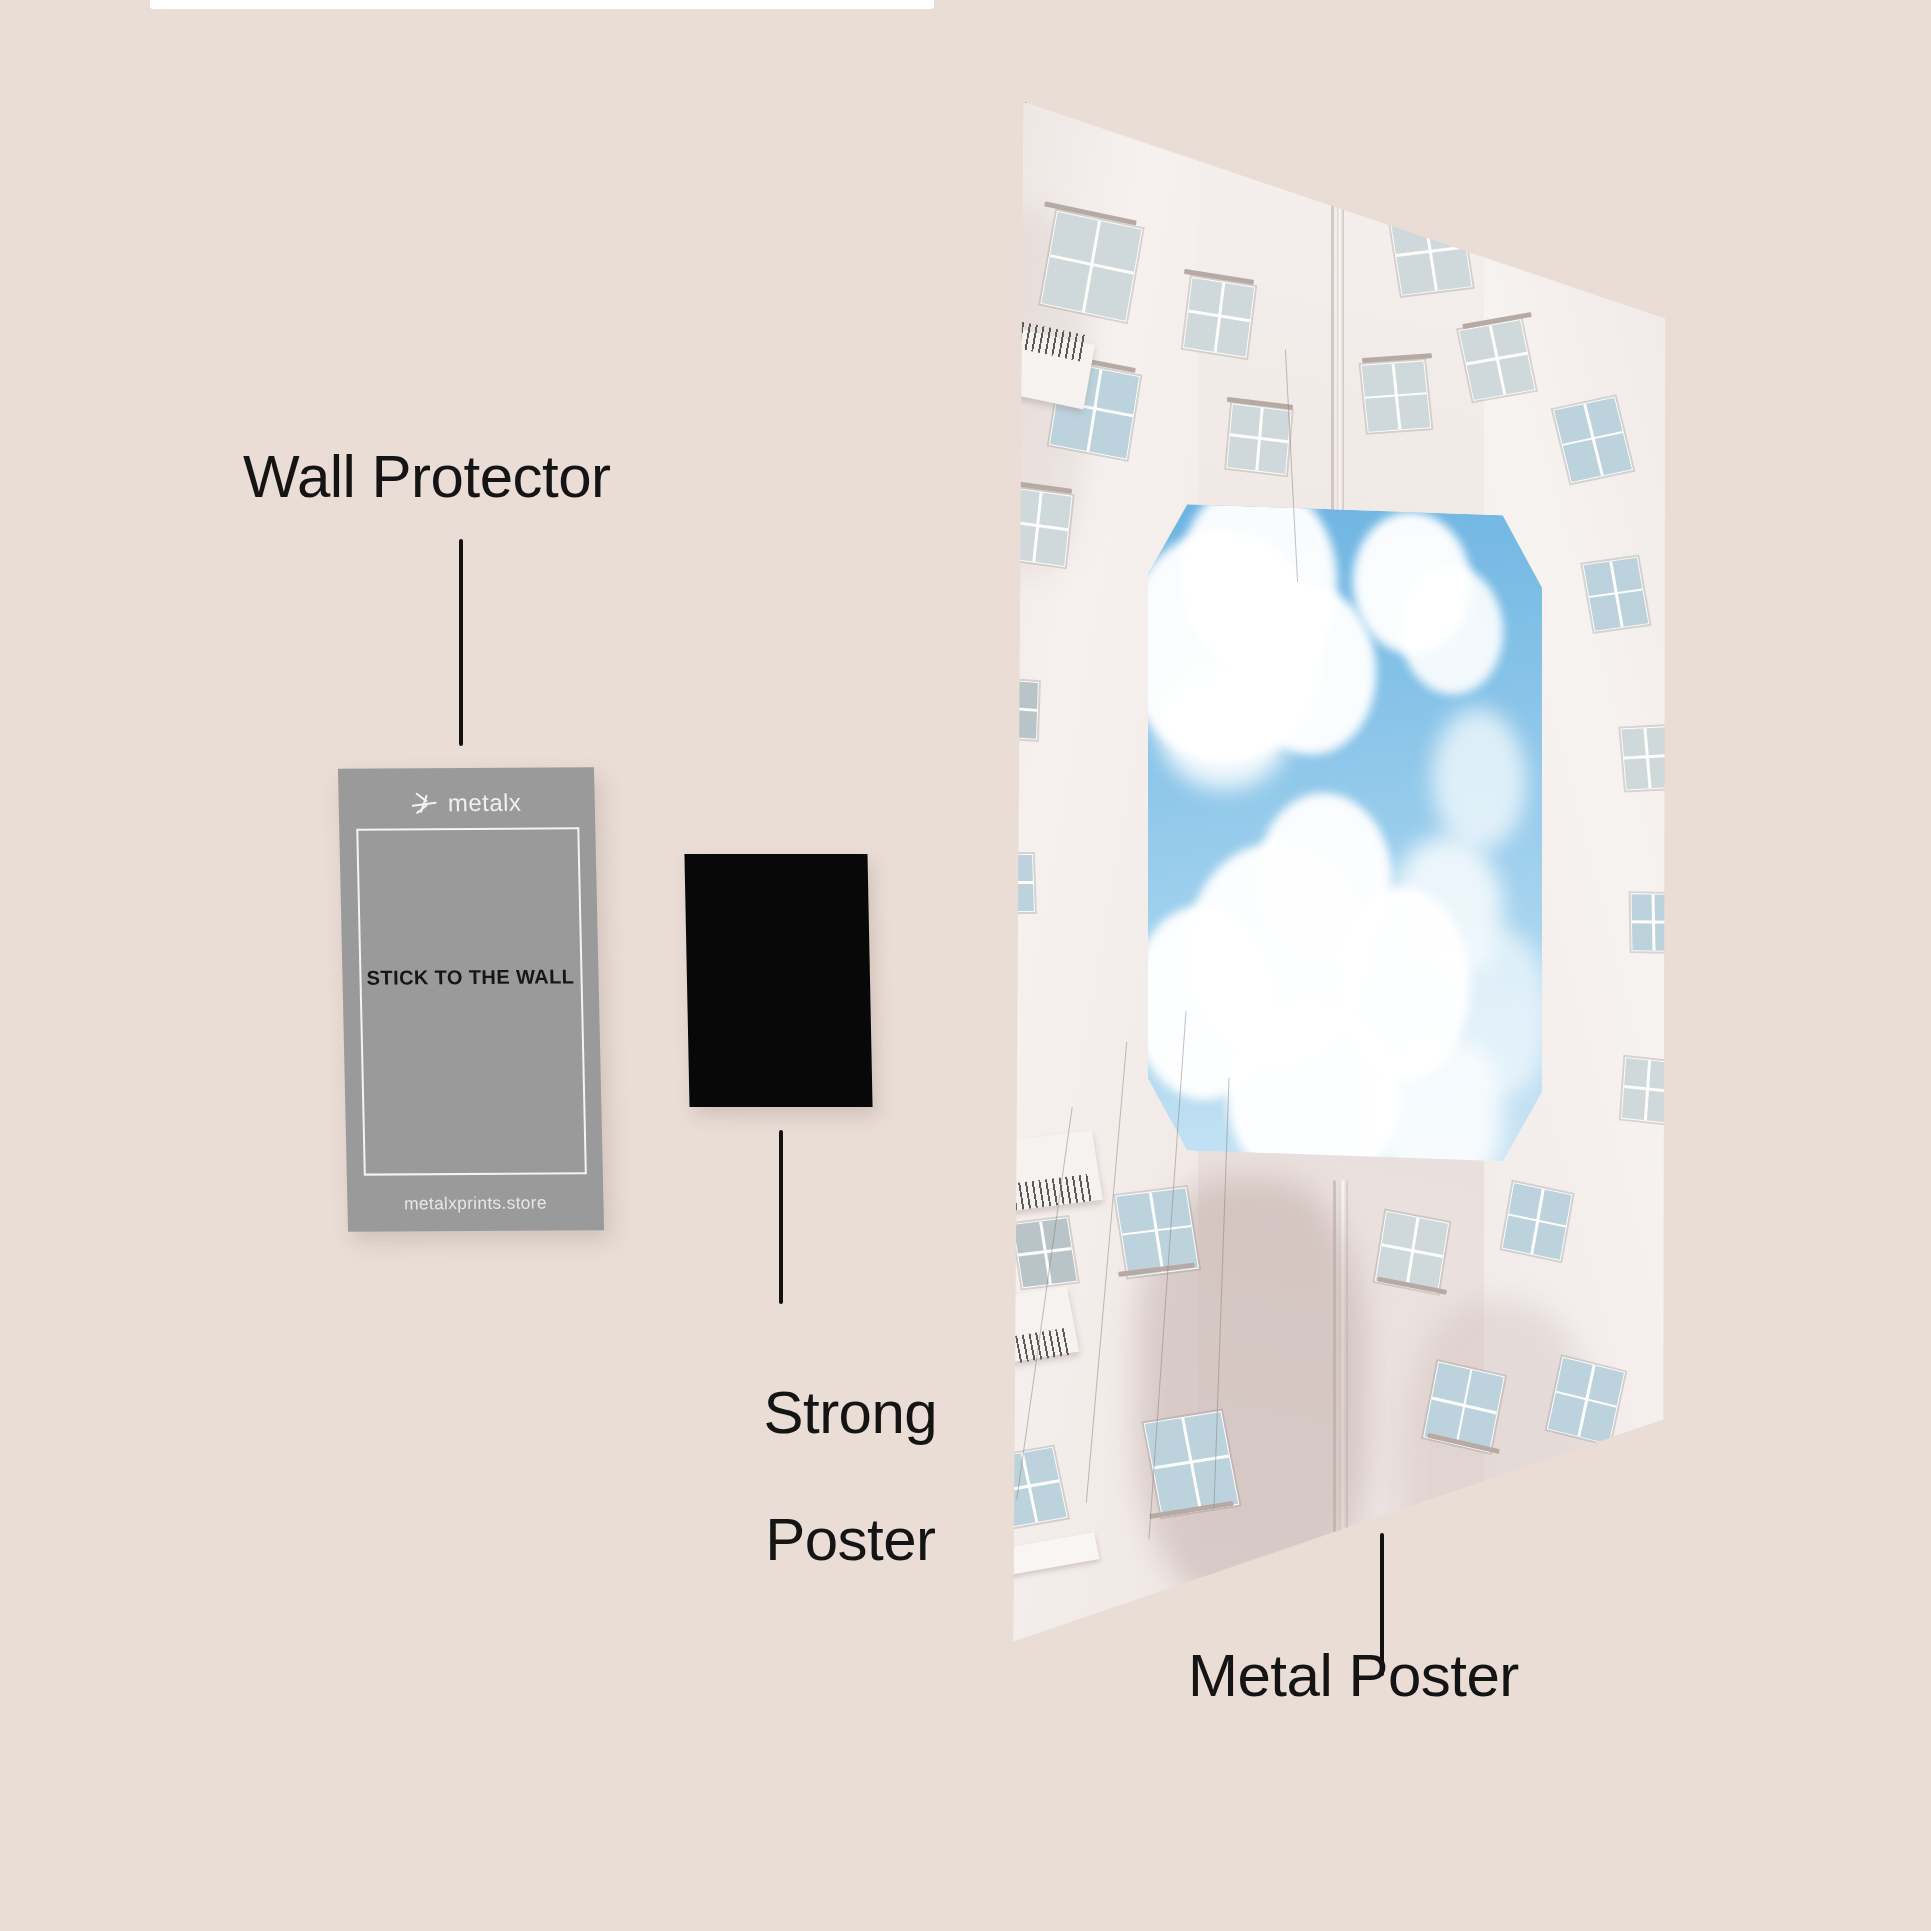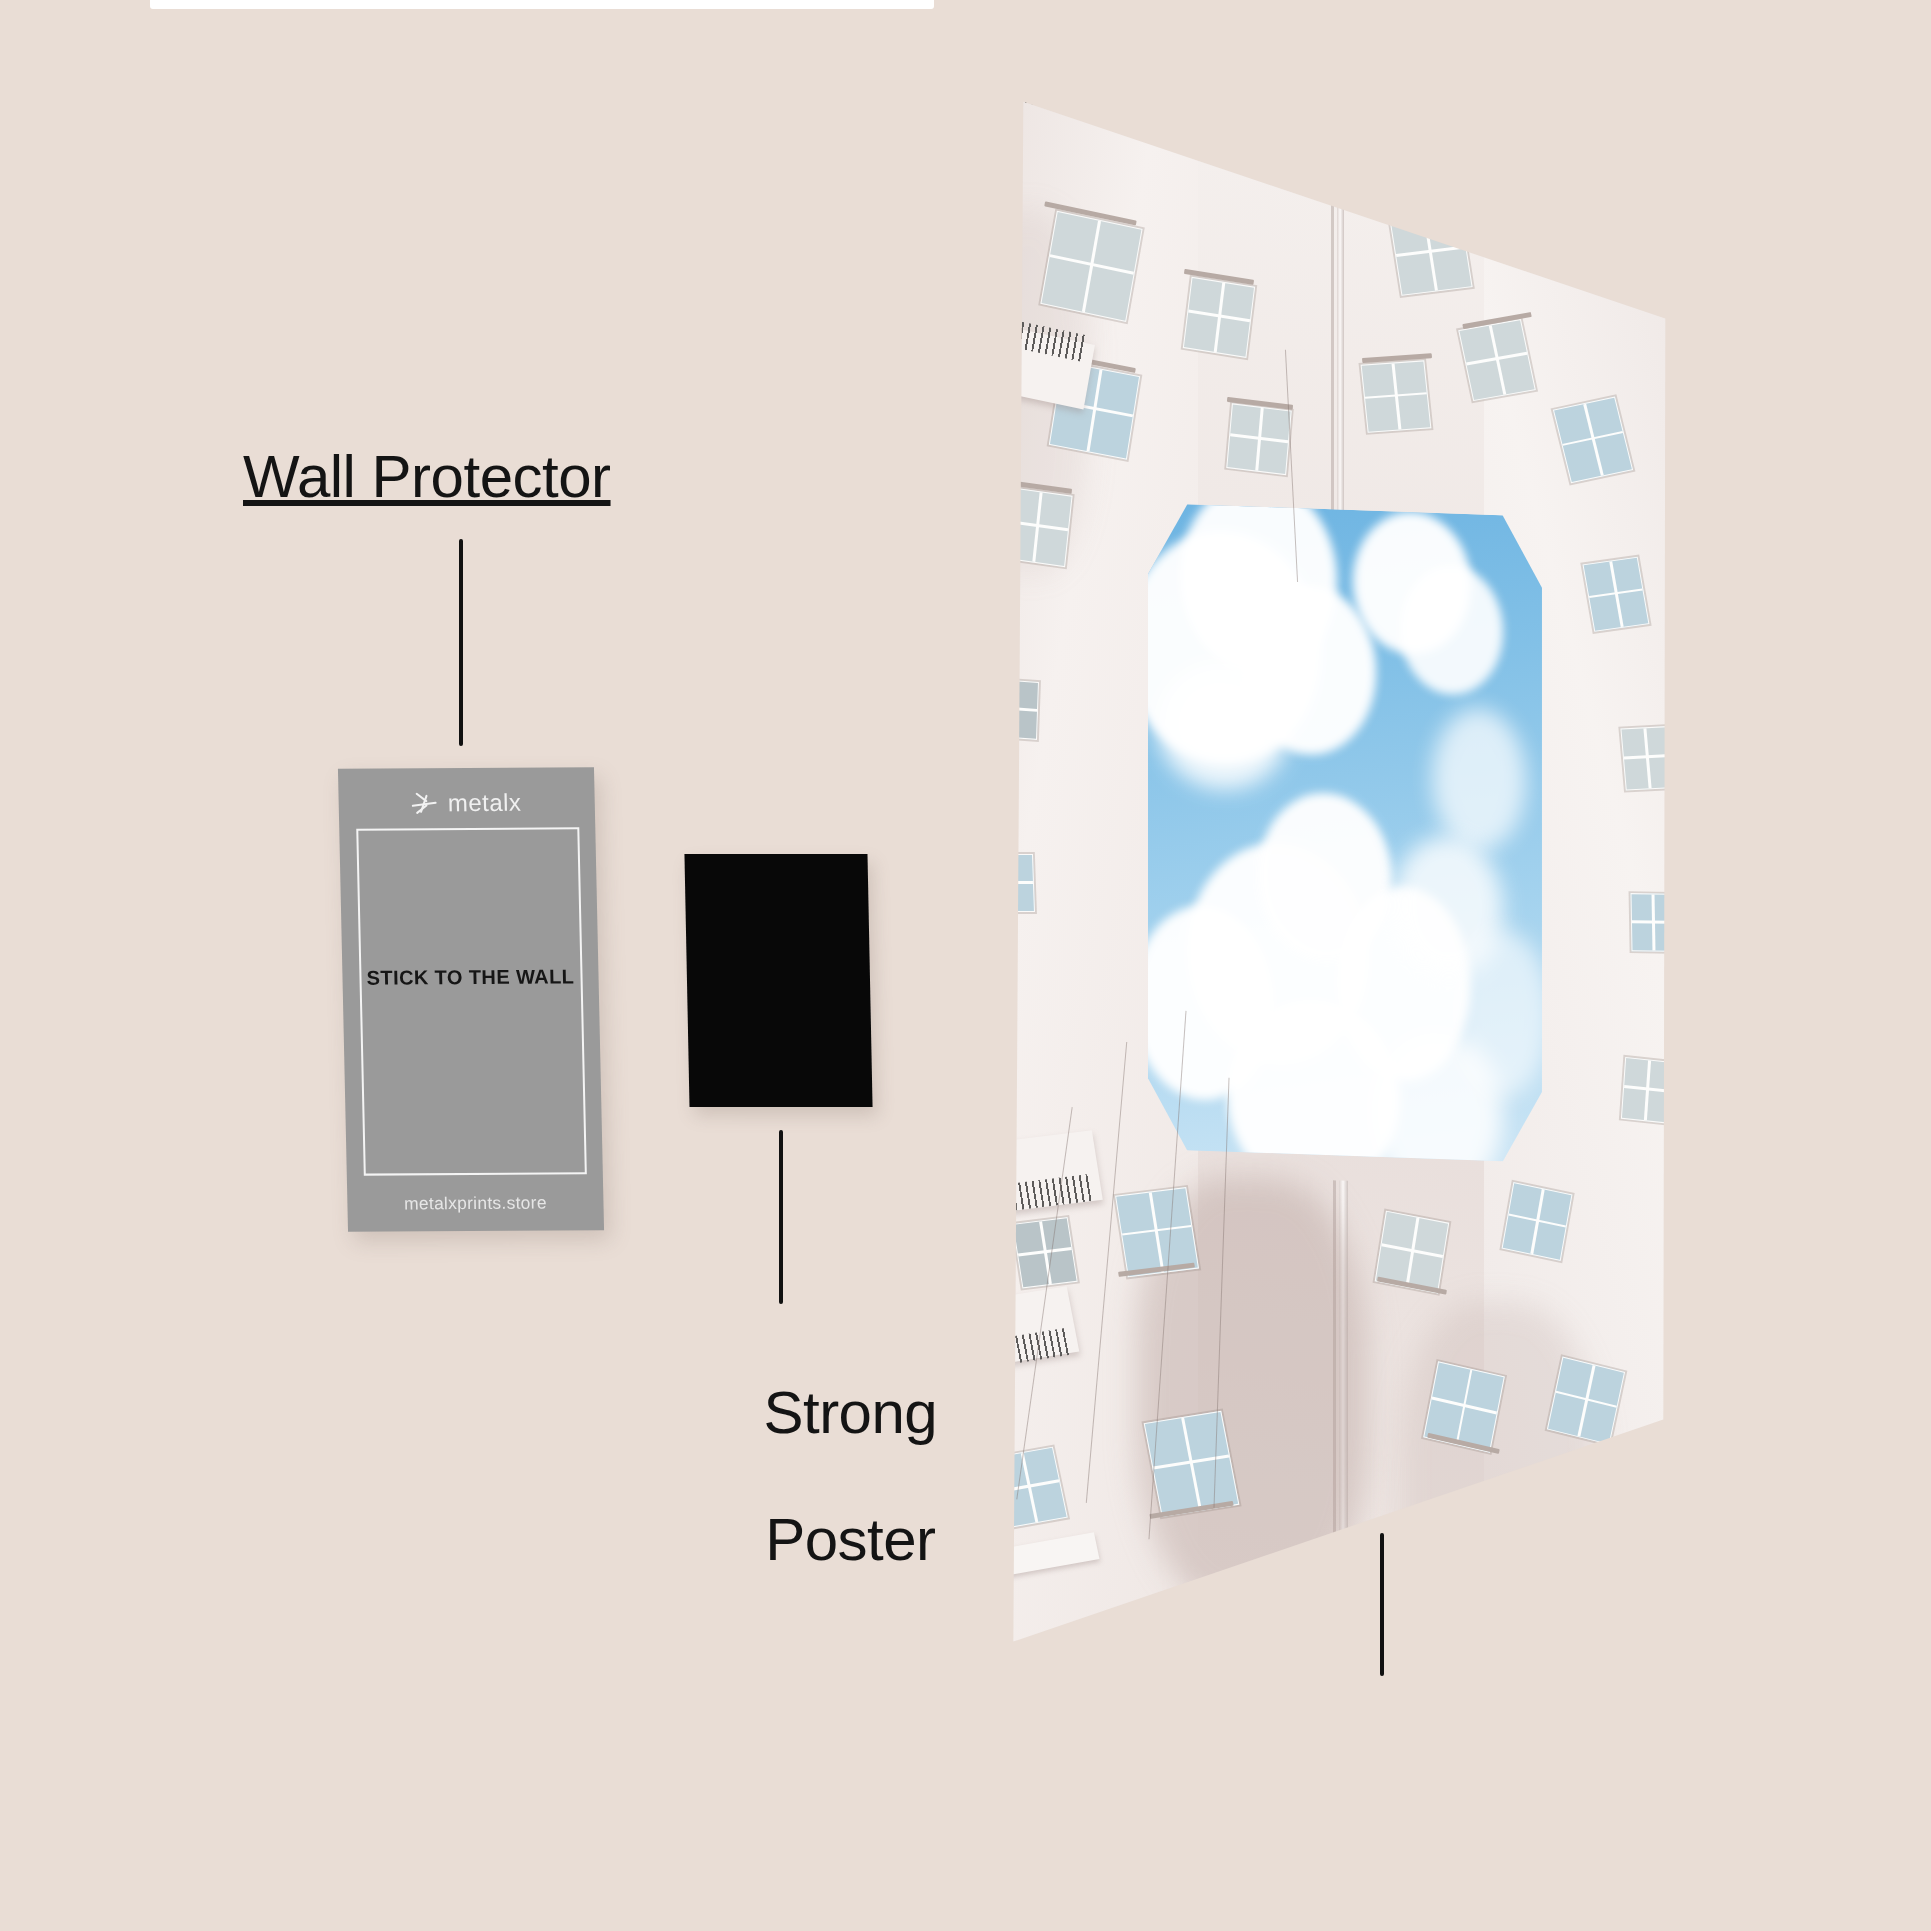--- a/index.html
+++ b/index.html
@@ -15,21 +15,21 @@
   .top-strip{
     position:absolute;left:150px;top:0;width:784px;height:8.7px;
     background:#ffffff;border-radius:0 0 2.9px 2.9px;
   }
 
   
   .callout-label{
     position:absolute;color:#141414;font-weight:400;
     letter-spacing:-0.5px;white-space:pre;line-height:1.06;
   }
-  #lbl-wall{left:243px;top:445px;font-size:60px;text-decoration:underline;}
+  #lbl-wall{left:243px;top:445px;font-size:60px;}
   #lbl-magnet{left:673px;top:1317px;font-size:60px;text-align:center;width:290px;}
   #lbl-poster{left:1188px;top:1644px;font-size:60px;}
 
   .leader{
     position:absolute;background:#111111;width:3.9px;border-radius:1.9px;
   }
   #leader-wall{left:459px;top:539px;height:207px;}
   #leader-magnet{left:779px;top:1130px;height:174px;}
   #leader-poster{left:1380px;top:1533px;height:143px;}
 
@@ -271,15 +271,16 @@
         <div class="wire" style="left:28%;top:58%;width:1px;height:32%;transform:rotate(4deg);"></div>
         <div class="wire" style="left:35%;top:62%;width:1px;height:26%;transform:rotate(2deg);"></div>
         <div class="wire" style="left:12%;top:64%;width:1px;height:24%;transform:rotate(8deg);"></div>
         <div class="wire" style="left:44%;top:18%;width:1px;height:14%;transform:rotate(-3deg);"></div>
 
       </div>
     </div>
   </div>
 
   <div class="leader" id="leader-poster"></div>
+  <div class="callout-label" id="lbl-poster">Metal Poster</div>
 
 </div>
 
 
 </body></html>

